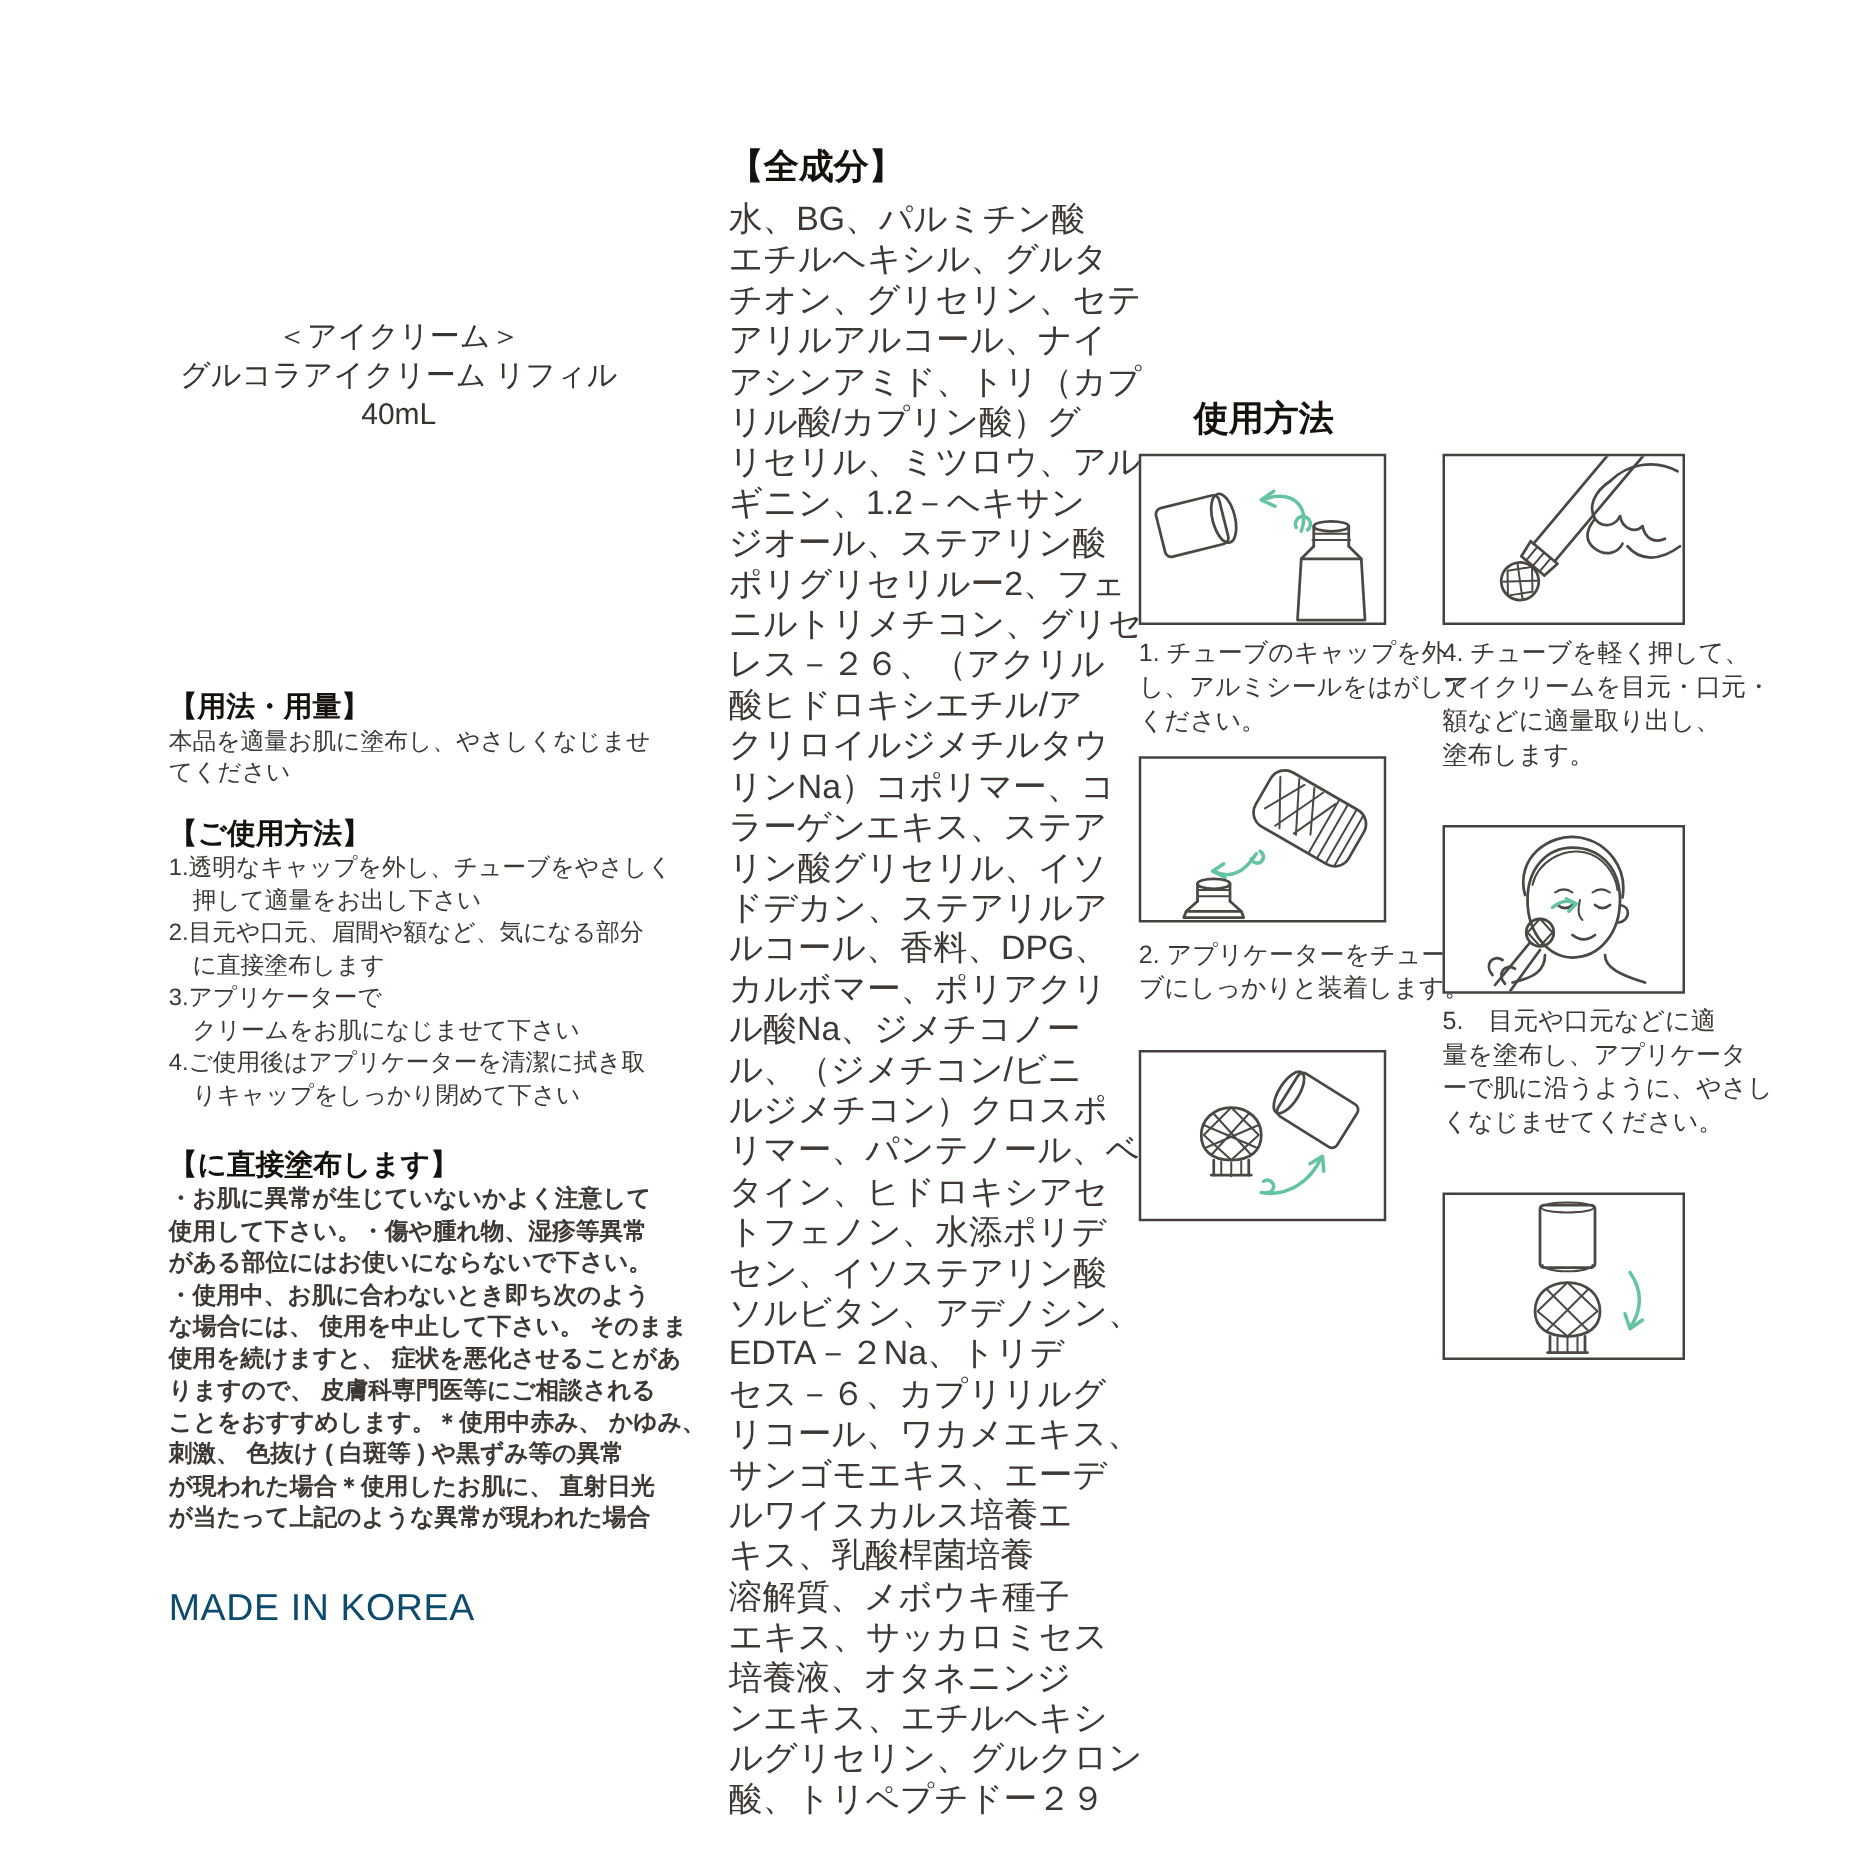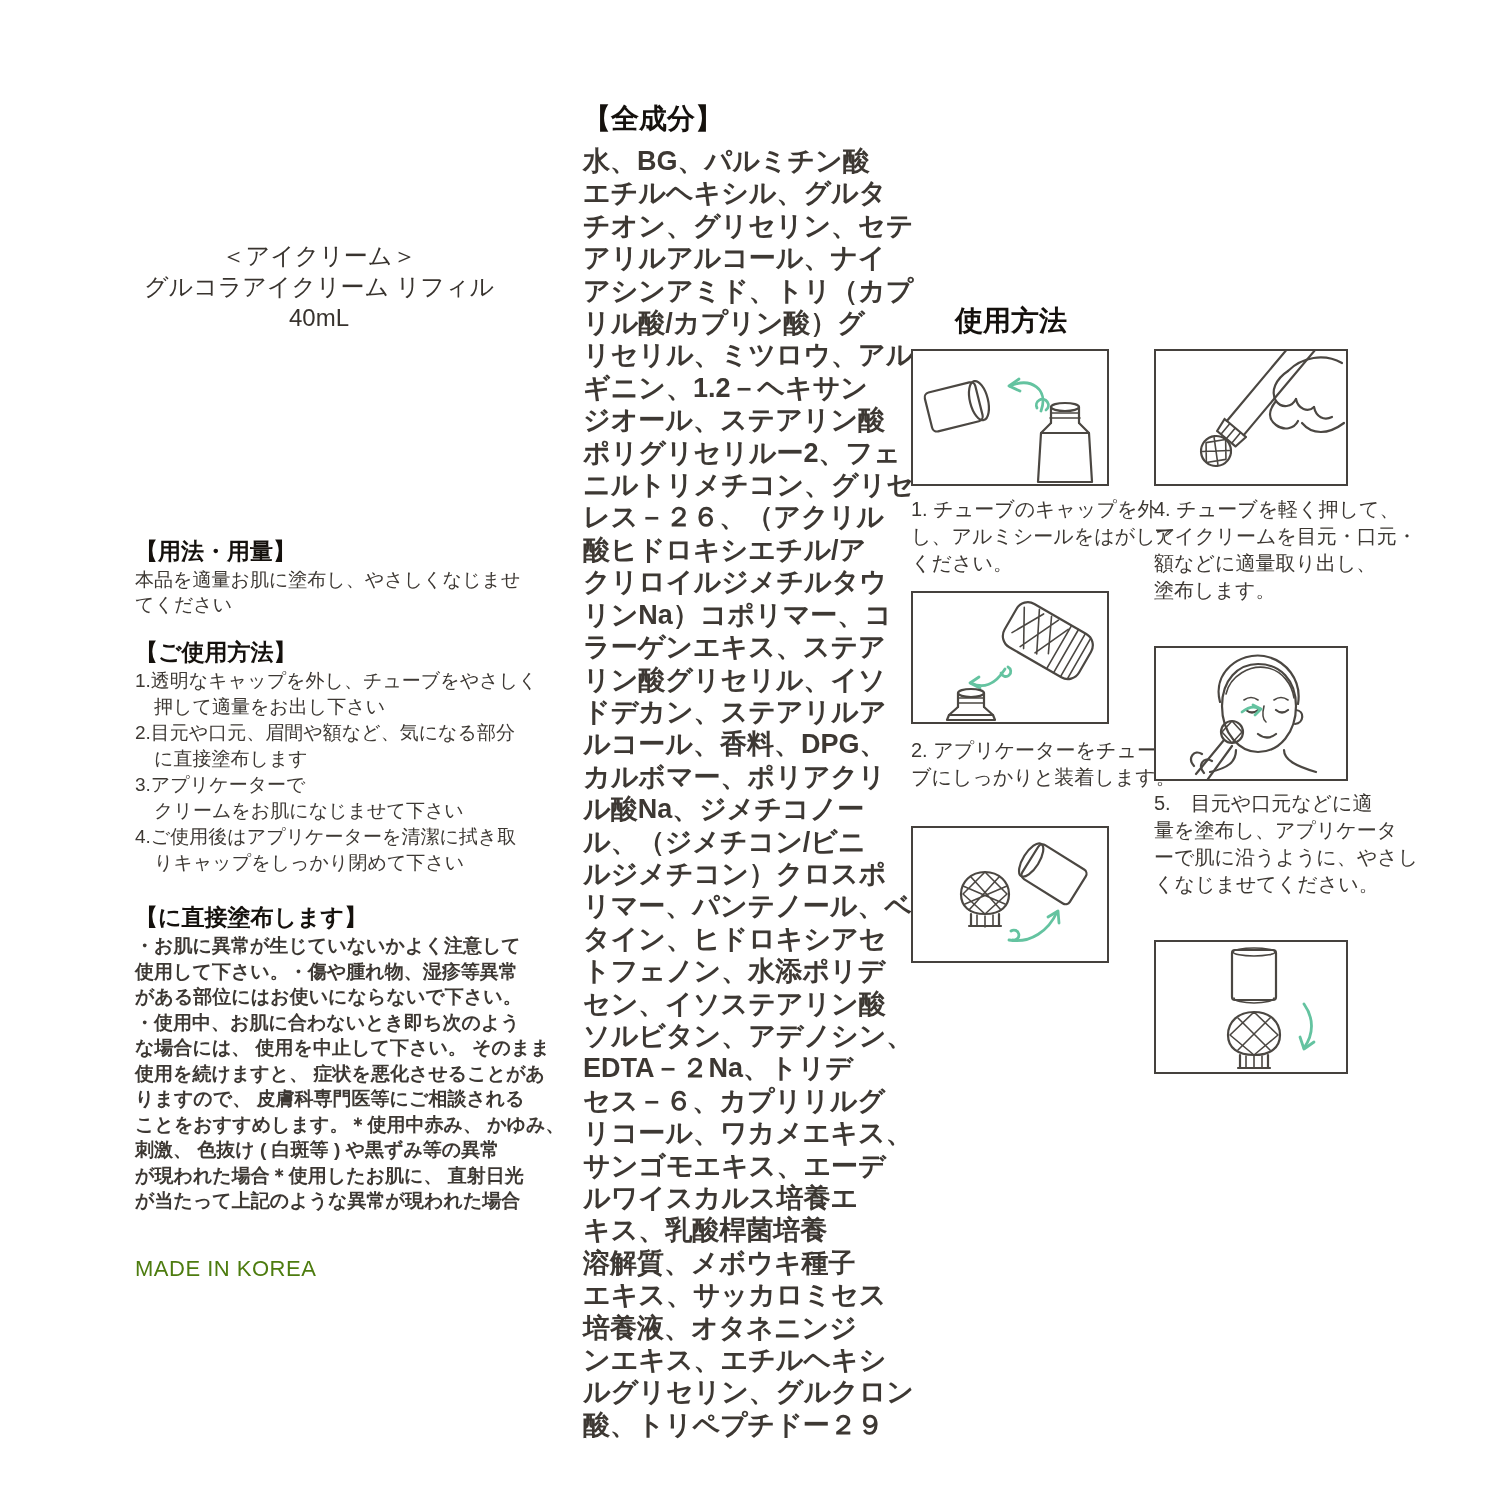--- a/index.html
+++ b/index.html
@@ -1,34 +1,34 @@
 <!DOCTYPE html>
 <html><head>
 <meta charset="utf-8">
 <style>
   html,body{margin:0;padding:0;background:#ffffff;}
   .page{position:relative;width:1500px;height:1500px;background:#ffffff;overflow:hidden;
         font-family:"Liberation Sans","DejaVu Sans",sans-serif;color:#3d3833;}
-  .abs{position:absolute;}
+  .abs{position:absolute;margin-top:14px;}
   .pre{white-space:pre;}
   .hdr{font-weight:bold;color:#15110d;}
 
   
   .product{left:135px;top:240px;width:368px;text-align:center;font-size:24px;line-height:31px;color:#38332e;}
   .dosage-hdr{left:135px;top:536px;font-size:23px;}
   .dosage-body{left:135px;top:567px;font-size:19px;line-height:25px;}
   .howto-hdr{left:135px;top:637px;font-size:23px;}
   .howto-body{left:135px;top:668px;font-size:19px;line-height:26px;}
   .caution-hdr{left:135px;top:902px;font-size:23px;}
   .caution-body{left:135px;top:933px;font-size:19px;line-height:25.5px;font-weight:bold;}
-  .origin{left:135px;top:1256px;font-size:22px;letter-spacing:0.5px;color:#4d7c0f;}
+  .origin{left:135px;top:1256px;font-size:30px;letter-spacing:0.5px;color:#0c4a6e;}
 
   
   .ing-hdr{left:583px;top:100px;font-size:28px;}
-  .ing-body{left:583px;top:145px;font-size:27px;line-height:32.4px;font-weight:bold;}
+  .ing-body{left:583px;top:145px;font-size:27px;line-height:32.4px;}
 
   
   .usage-title{left:913px;top:302px;width:196px;text-align:center;font-size:28px;}
   .panel{border:2px solid #45413d;background:#fff;}
   .p1{left:911px;top:349px;width:194px;height:133px;}
   .p2{left:911px;top:591px;width:194px;height:129px;}
   .p3{left:911px;top:826px;width:194px;height:133px;}
   .p4{left:1154px;top:349px;width:190px;height:133px;}
   .p5{left:1154px;top:646px;width:190px;height:131px;}
   .p6{left:1154px;top:940px;width:190px;height:130px;}

